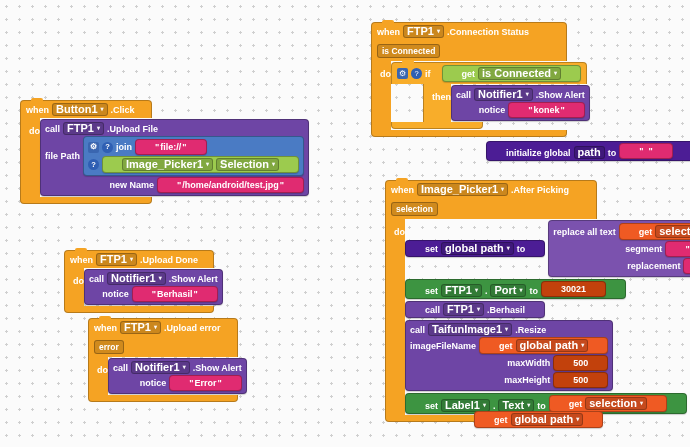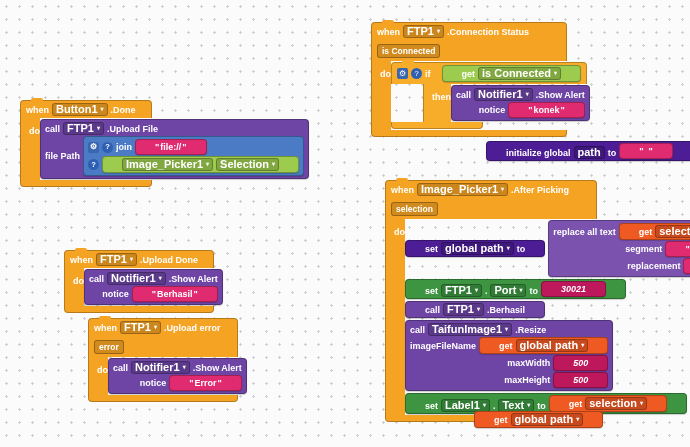--- a/index.html
+++ b/index.html
@@ -26,21 +26,21 @@
   .blk{display:inline-flex;align-items:flex-end;gap:3px;padding:1px 19px;border-radius:4px;
        border:1px solid rgba(0,0,0,.28);box-shadow:0 1px 1px rgba(0,0,0,.18);
        color:#fff;font-weight:bold;font-size:9px;white-space:nowrap;min-height:13px;box-sizing:border-box;}
   .col{flex-direction:column;align-items:stretch;gap:1px;padding:2px 4px;}
   .row{display:flex;align-items:center;gap:3px;min-height:13px;}
   .argrow{justify-content:flex-end;}
   .call{background:#6E45A5;}
   .rep{background:#7B52AE;}
   .setp{background:#3D9441;}
   .txt{background:#E02B71;}
-  .num{background:#be185d;font-style:italic;}
+  .num{background:#c2410c;}
   .joinb{background:#4A7BC4;}
   .getc{background:#9CCB4E;}
   .varb{background:#4c1d95;}
   .varg{background:#EF5A23;}
   .dd{background:rgba(0,0,0,.17);border:1px solid rgba(0,0,0,.25);border-radius:3px;
       padding:0 3px;display:inline-flex;align-items:center;color:#fff;font-weight:bold;
       font-size:11px;white-space:nowrap;line-height:11px;}
   .dd::after{content:"▾";font-size:6px;margin-left:3px;opacity:.95;}
   .dd.noarr::after{content:"";margin:0;}
   .badge{display:inline-flex;background:rgba(0,0,0,.15);border:1px solid rgba(0,0,0,.28);
@@ -106,21 +106,21 @@
       </div>
     </div>
   </div>
   <div class="foot ev"></div>
 </div>
 
 <div class="group" style="left:20px;top:100px;--w:132px">
   <div class="hd ev">
     <span class="kw">when</span>
     <span class="dd">Button1</span>
-    <span class="kw">.Done</span>
+    <span class="kw">.Click</span>
   </div>
   <div class="bodyrow">
     <div class="spine ev">
       <span class="kw">do</span>
     </div>
     <div class="content">
       <div class="blk call col">
         <div class="row">
           <span class="kw">call</span>
           <span class="dd">FTP1</span>
@@ -139,20 +139,26 @@
             </div>
             <div class="row argrow">
               <span class="icon help">?</span>
               <span class="blk getc">
                 <span class="dd">Image_Picker1</span>
                 <span class="dd">Selection</span>
               </span>
             </div>
           </span>
         </div>
+        <div class="row argrow">
+          <span class="kw">new Name</span>
+          <span class="blk txt">
+            <span class="kw q"><span class="val">/home/android/test.jpg</span></span>
+          </span>
+        </div>
       </div>
     </div>
   </div>
   <div class="foot ev"></div>
 </div>
 
 <div class="group" style="left:64px;top:250px;--w:150px">
   <div class="hd ev">
     <span class="kw">when</span>
     <span class="dd">FTP1</span>

